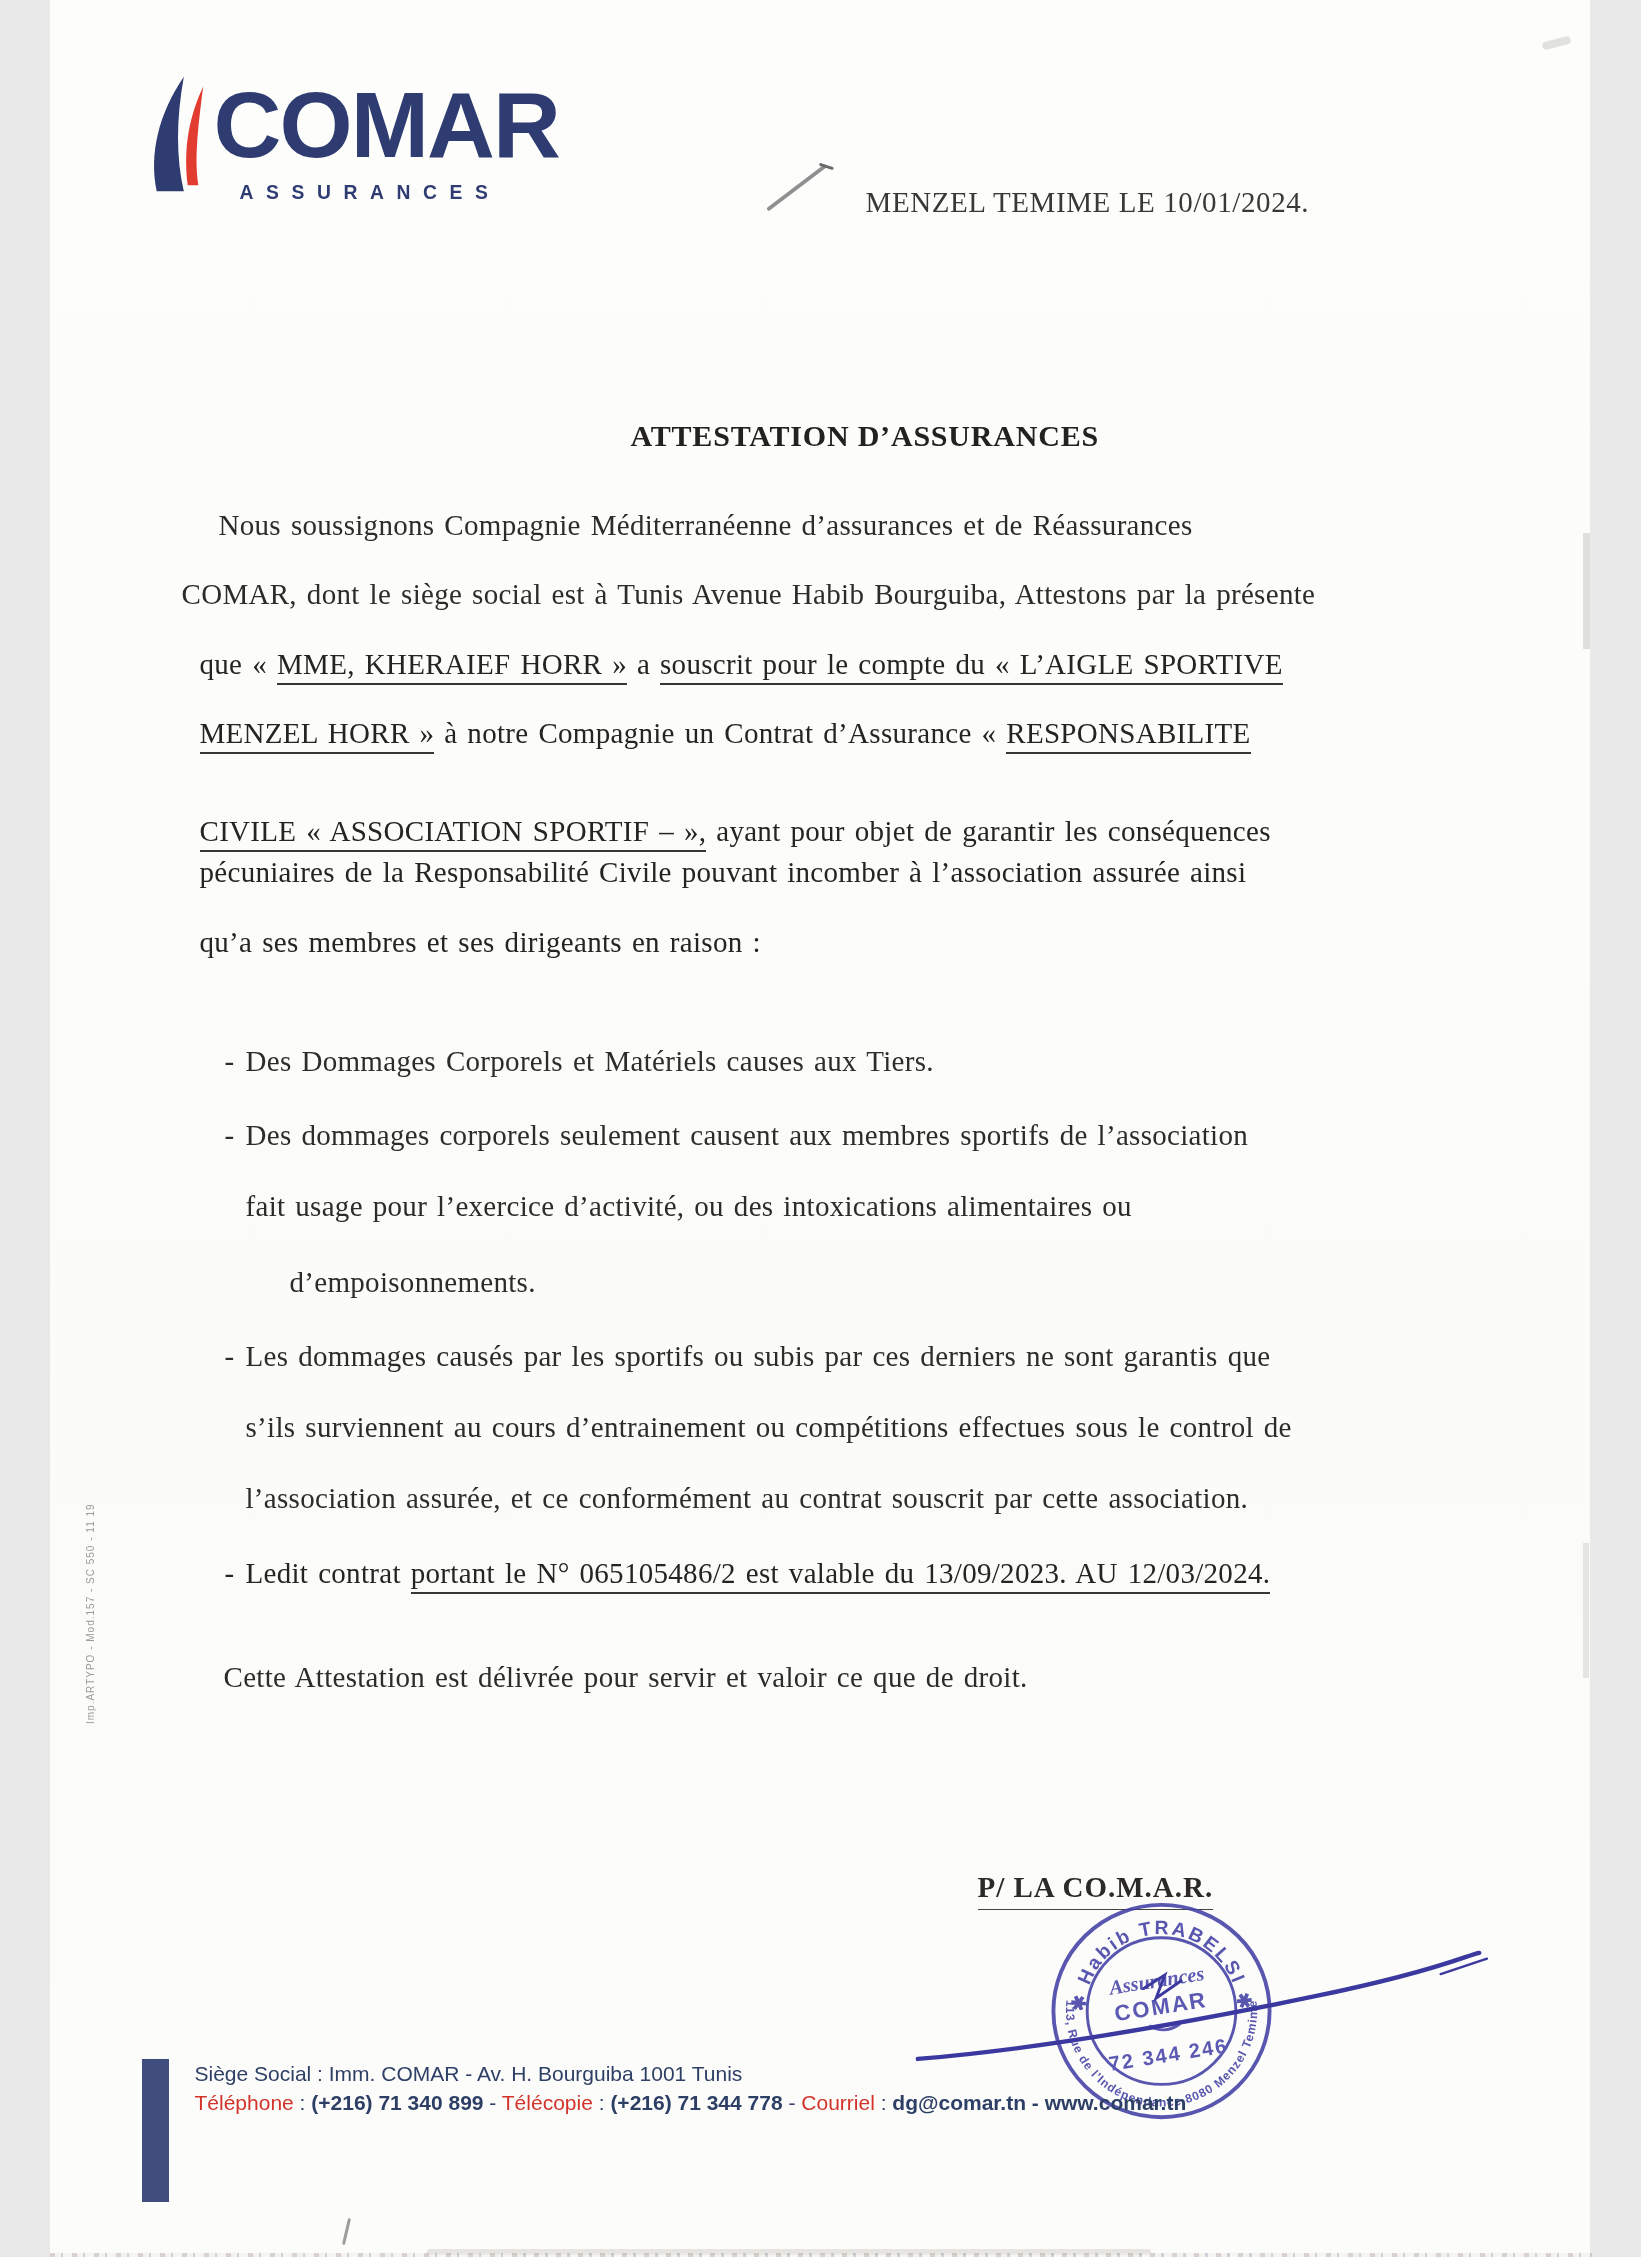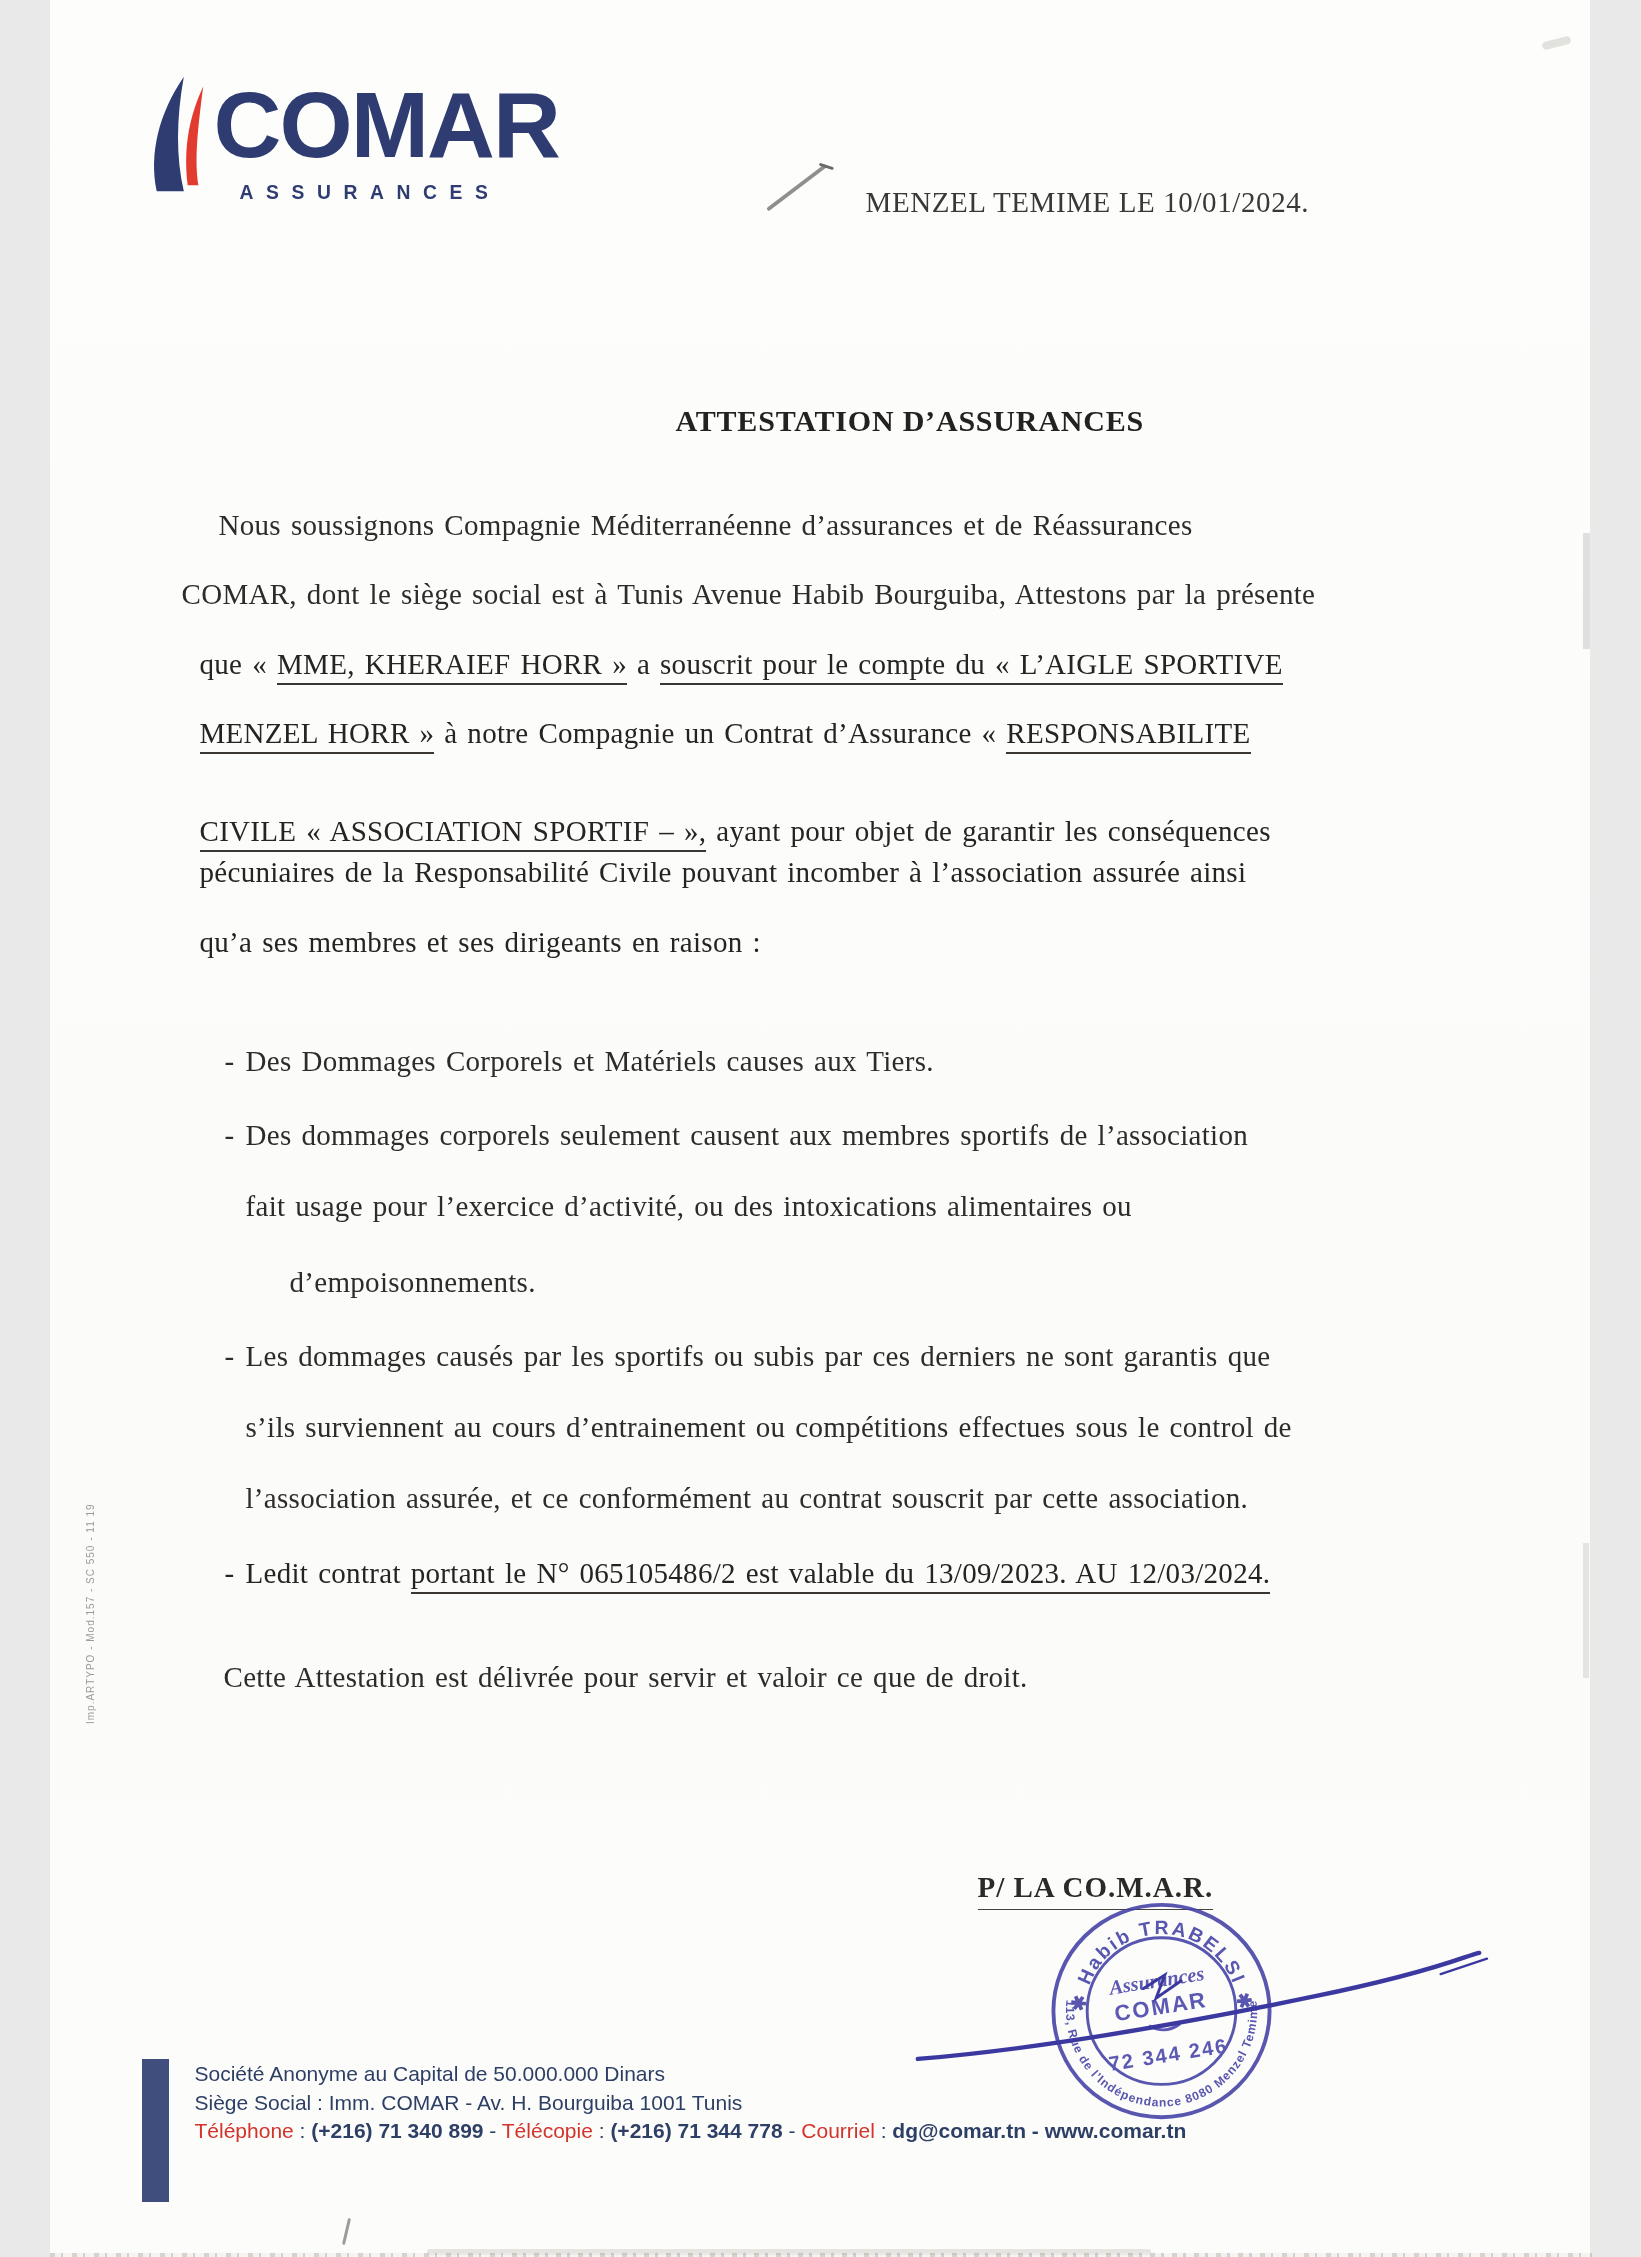--- a/index.html
+++ b/index.html
@@ -21,22 +21,22 @@
     font-size:19.3px;letter-spacing:12.6px;color:#2e3c72;
   }
   .sails{position:absolute;left:97px;top:73px;}
   .dateline{
     position:absolute;left:816px;top:186px;
     font-size:29px;color:#3b3936;letter-spacing:0.6px;white-space:nowrap;
   }
   .pen-mark{position:absolute;left:705px;top:153px;}
   
   .doc-title{
-    position:absolute;left:581px;top:404px;
-    font-size:30px;font-weight:700;letter-spacing:0.8px;color:#242220;white-space:nowrap;margin-left:45px;
+    position:absolute;left:581px;top:419px;
+    font-size:30px;font-weight:700;letter-spacing:0.8px;color:#242220;white-space:nowrap;
   }
   .tline{
     position:absolute;white-space:nowrap;
     font-size:29px;color:#2e2c29;letter-spacing:0.3px;word-spacing:2.4px;
   }
   .bb{font-weight:400;color:#262420;}
   .uu{border-bottom:2.5px solid #3a3733;padding-bottom:2.9px;}
   .dash{position:absolute;left:-21px;}
   
   .sig-label{
@@ -140,21 +140,20 @@
   </svg>
 
   <svg class="sig-stroke" width="599" height="164" viewBox="0 0 620 170">
     <path d="M 18 143 C 150 132 300 105 430 78 S 585 36 600 33" stroke="#3b38a0" stroke-width="4.5" fill="none" stroke-linecap="round"></path>
     <path d="M 560 55 l 48 -16" stroke="#3b38a0" stroke-width="2.5" fill="none" stroke-linecap="round"></path>
     <path d="M 252 70 l 22 -14 l -9 24 l 26 -18" stroke="#3b38a0" stroke-width="3" fill="none" stroke-linecap="round"></path>
   </svg>
 
   <div class="footer-bar"></div>
   <div class="footer-lines" id="footer-lines">
-      <div class="fline"><span>Société Anonyme au Capital de 50.000.000 Dinars</span></div>
       <div class="fline"><span>Siège Social : Imm. COMAR - Av. H. Bourguiba 1001 Tunis</span></div>
       <div class="fline"><span class="red">Téléphone</span><span> : </span><span class="bb">(+216) 71 340 899</span><span> - </span><span class="red">Télécopie</span><span> : </span><span class="bb">(+216) 71 344 778</span><span> - </span><span class="red">Courriel</span><span> : </span><span class="bb">dg@comar.tn - www.comar.tn</span></div>
     </div>
 
   <div class="margin-note">Imp.ARTYPO - Mod.157 - SC 550 - 11 19</div>
 
   <div class="artifact edge-right-line"></div>
   <div class="artifact edge-right-1"></div>
   <div class="artifact edge-right-2"></div>
   <div class="artifact smudge-top"></div>

